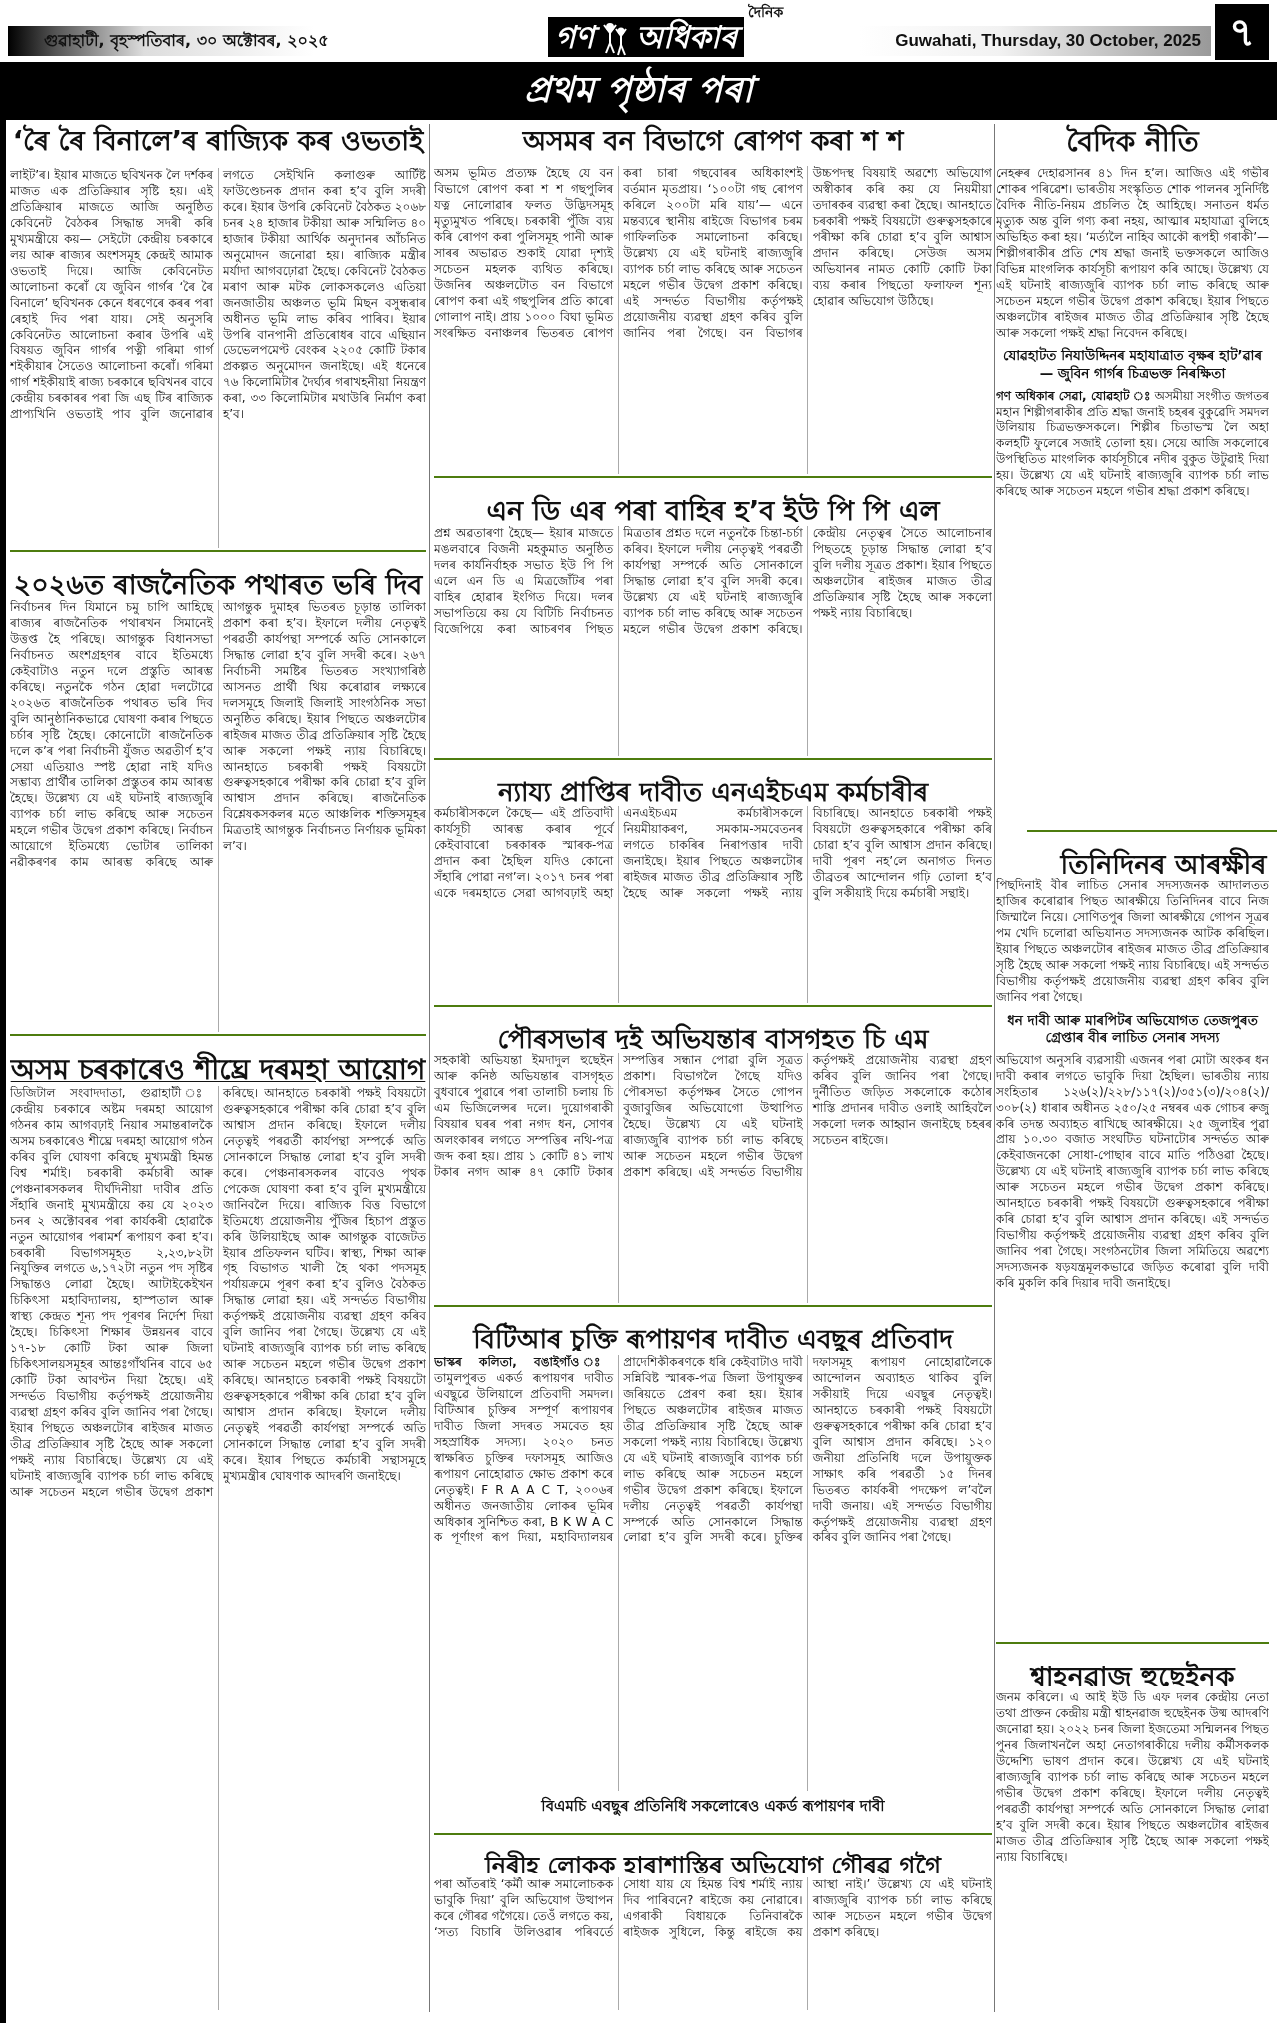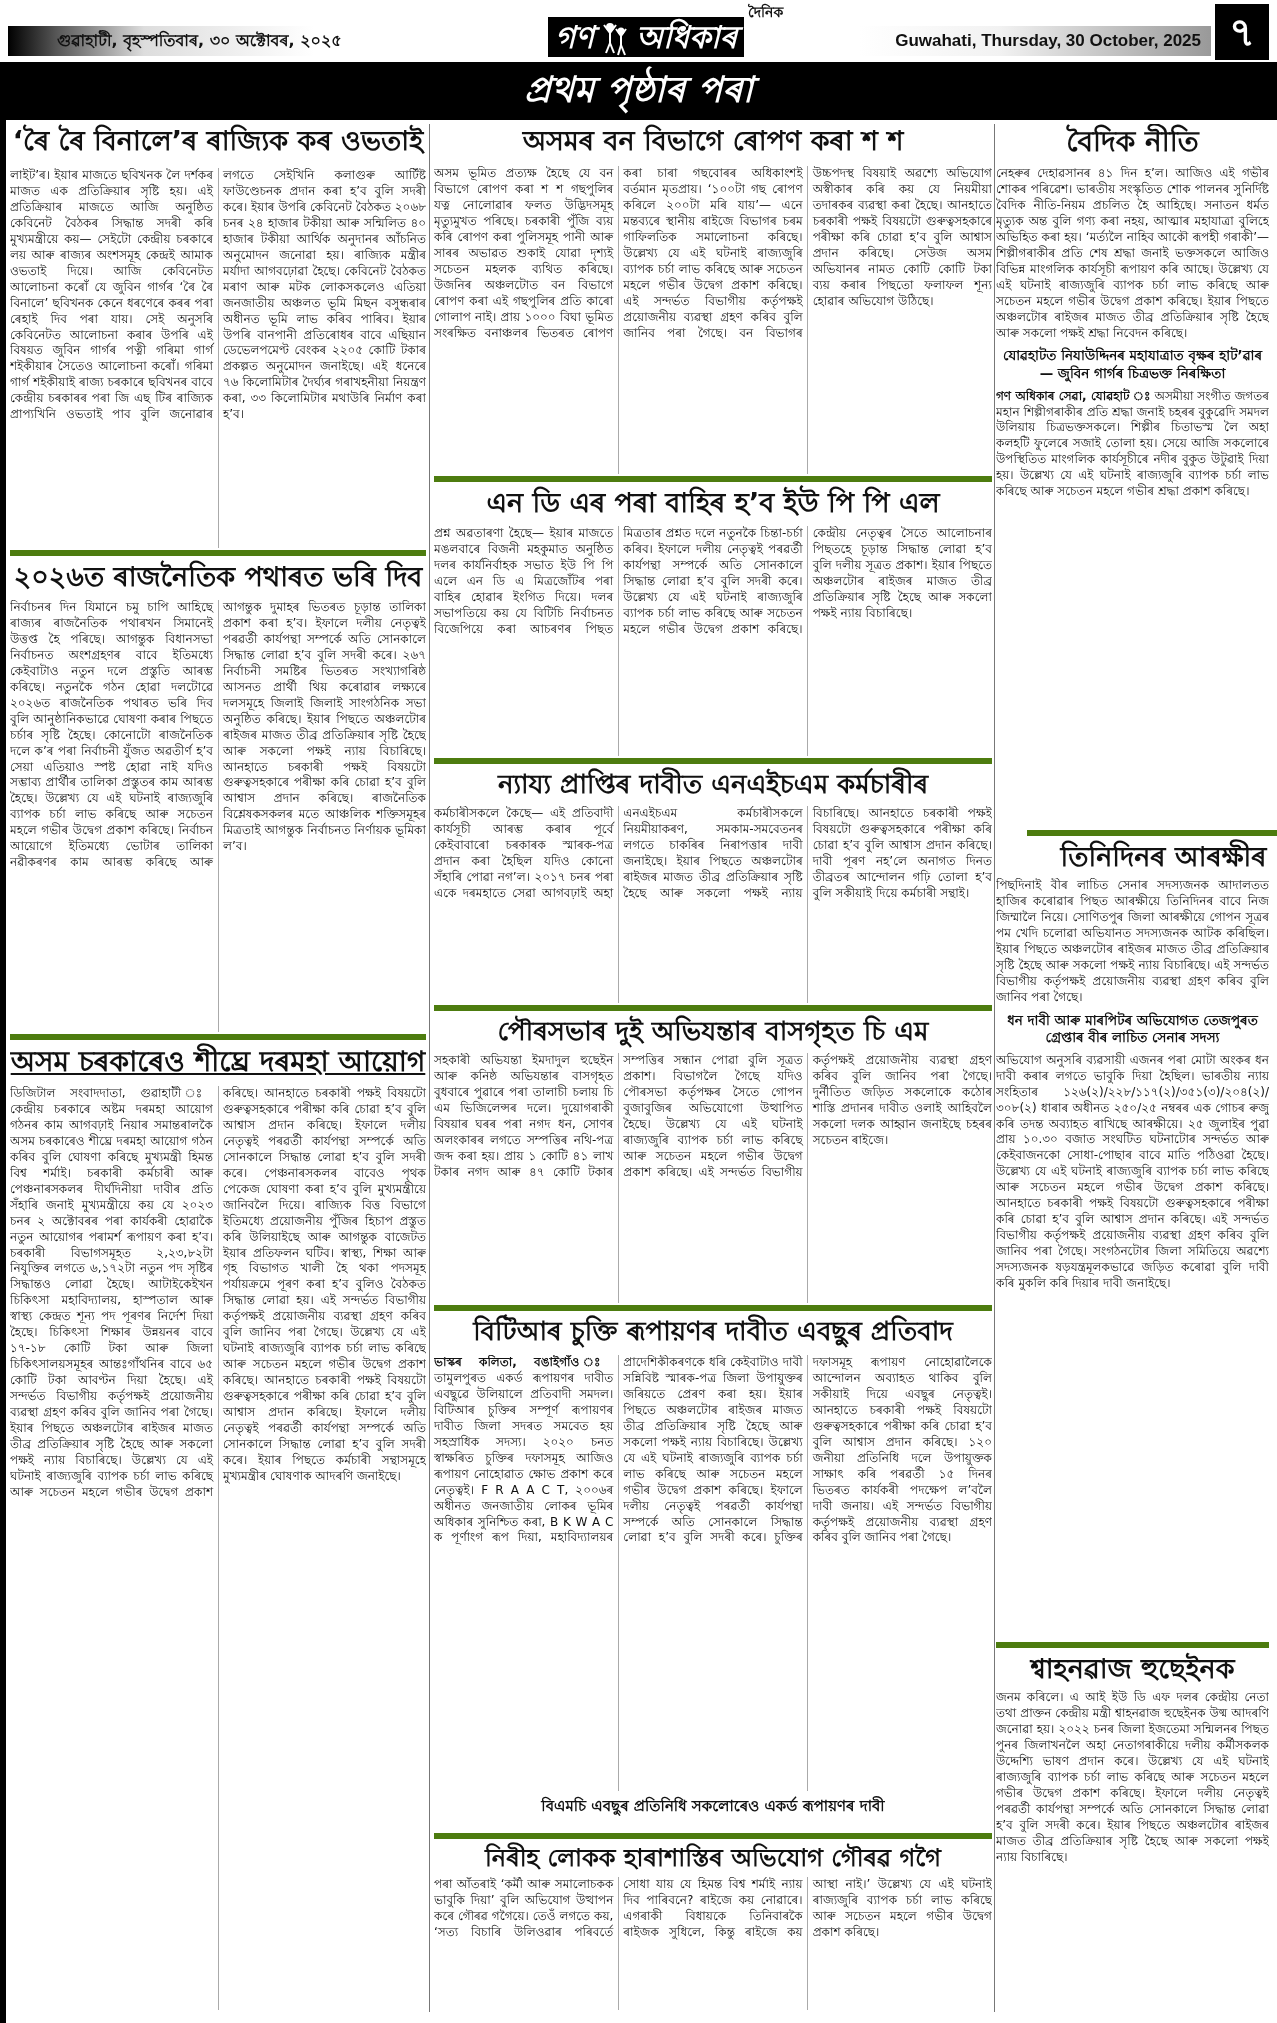--- a/index.html
+++ b/index.html
@@ -2,40 +2,40 @@
 <html><head>
 <meta charset="utf-8">
 <style>
   html,body{margin:0;padding:0;background:#e8e8e8;}
   .page{position:relative;width:1277px;height:2023px;background:#fff;overflow:hidden;
         font-family:"DejaVu Sans","Liberation Sans",sans-serif;color:#111;}
   .abs{position:absolute;}
   
   .date-left{left:8px;top:26px;width:340px;height:30px;
     background:linear-gradient(90deg,#000 0%,#555 14%,#ddd 40%,#fff 90%);
-    font-weight:bold;font-size:16px;line-height:30px;padding-left:49px;box-sizing:border-box;white-space:nowrap;}
+    font-weight:bold;font-size:16px;line-height:30px;padding-left:36px;box-sizing:border-box;white-space:nowrap;}
   .masthead{left:548px;top:0px;width:300px;height:60px;}
   .mast-daily{position:absolute;top:1px;left:176px;font-weight:bold;font-size:14px;margin-left:24px;}
   .mast-main{position:absolute;top:17px;left:0;display:flex;align-items:stretch;}
   .mast-block{background:#000;color:#fff;font-weight:bold;font-style:italic;
     font-size:31px;line-height:40px;padding:0 7px;white-space:nowrap;}
   .mast-icon{background:#000;display:flex;align-items:flex-end;padding:0 1px;}
   .date-right{right:66px;top:26px;width:352px;height:30px;
     background:linear-gradient(90deg,#fff 0%,#f2f2f2 40%,#999 100%);
     font-family:"Liberation Sans",sans-serif;font-weight:bold;font-size:17px;line-height:30px;
     text-align:right;padding-right:10px;box-sizing:border-box;white-space:nowrap;}
   .page-num{right:8px;top:4px;width:54px;height:56px;background:#000;color:#fff;
     font-size:40px;font-weight:bold;text-align:center;line-height:56px;}
   .banner{left:0;top:62px;width:1277px;height:58px;background:#000;color:#fff;
     text-align:center;font-weight:bold;font-style:italic;font-size:36px;line-height:56px;}
   .left-edge{left:0;top:120px;width:6px;height:1903px;background:#000;}
   .vrule{width:1px;background:#777;top:124px;height:1888px;}
   
   .art-h{font-weight:bold;text-align:center;white-space:nowrap;overflow:hidden;
-    font-size:27px;line-height:1.25;border-top:6px solid #4d7c0f;padding-top:4px;box-sizing:border-box;}
+    font-size:27px;line-height:1.25;border-top:2px solid #4d7c0f;padding-top:16px;box-sizing:border-box;}
   .art-h.first{border-top:none;padding-top:0;}
   .art-b{font-size:12px;line-height:1.33;text-align:justify;overflow:hidden;
     column-gap:10px;column-rule:1px solid #aaa;word-break:break-word;}
   .cols2{column-count:2;}
   .cols3{column-count:3;}
   .subhead{font-weight:bold;text-align:center;font-size:13.5px;line-height:1.3;margin:6px 0;}
   .highlight-line{font-weight:bold;text-align:center;font-size:15px;line-height:1.25;
     overflow:hidden;padding-top:4px;box-sizing:border-box;}
   b{font-weight:bold;}
 </style>

